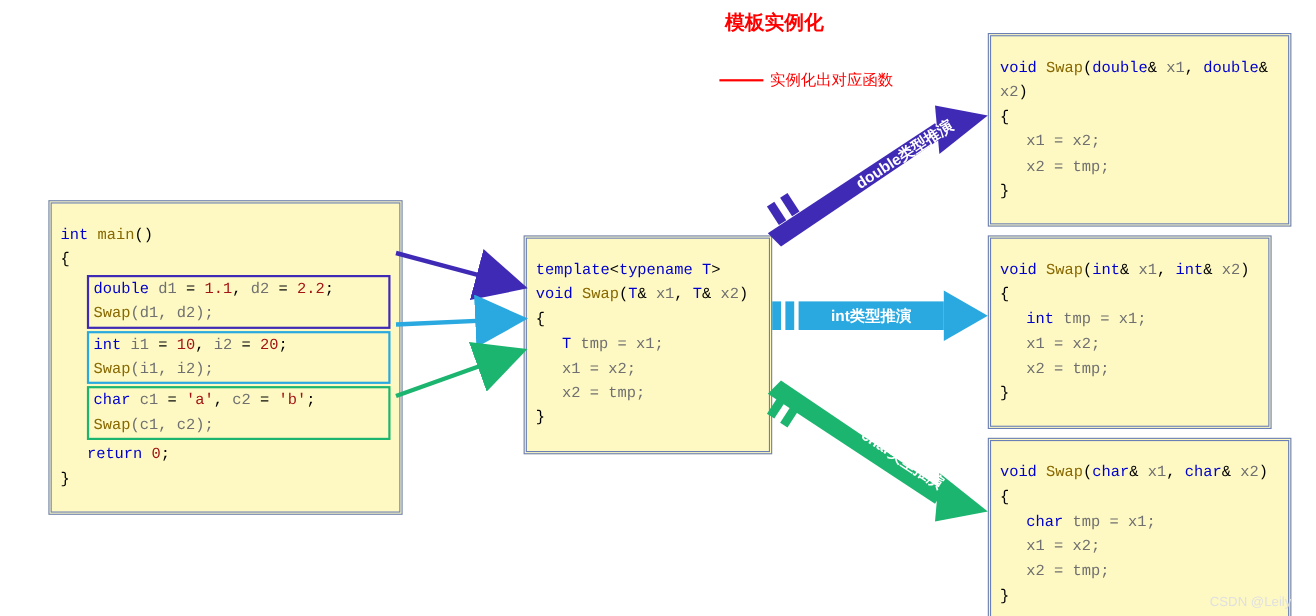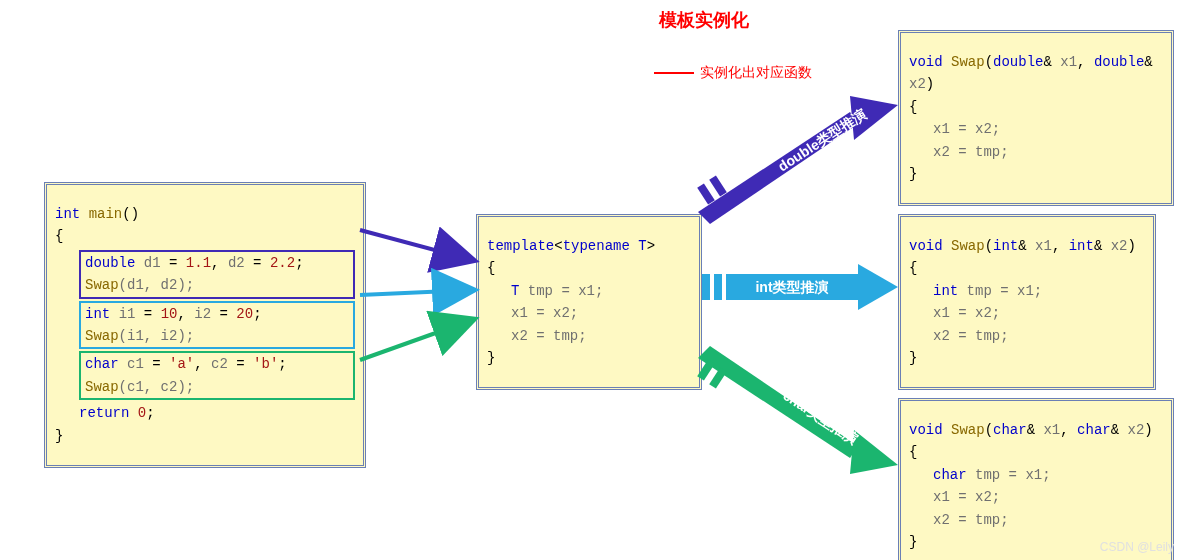--- a/index.html
+++ b/index.html
@@ -109,20 +109,23 @@
     </span>
     <div><span class="kw">return</span> <span class="num">0</span>;</div>
   </div>
   <div class="brace">}</div>
 </div>
 
 <div class="code-box" style="left:476px; top:214px; width:204px;">
   <div>
     <span class="kw">template</span><span>&lt;</span><span class="kw">typename</span> <span class="kw">T</span><span>&gt;</span>
   </div>
+  <div>
+    <span class="kw">void</span> <span class="fn">Swap</span>(<span class="kw">T</span>&amp; <span class="id">x1</span>, <span class="kw">T</span>&amp; <span class="id">x2</span>)
+  </div>
   <div class="brace">{</div>
   <div style="padding-left:24px;">
     <div><span class="kw">T</span><span class="id"> tmp = x1;</span></div>
     <div class="id">x1 = x2;</div>
     <div class="id">x2 = tmp;</div>
   </div>
   <div class="brace">}</div>
 </div>
 
 <div class="code-box" style="left:898px; top:30px; width:254px;">

